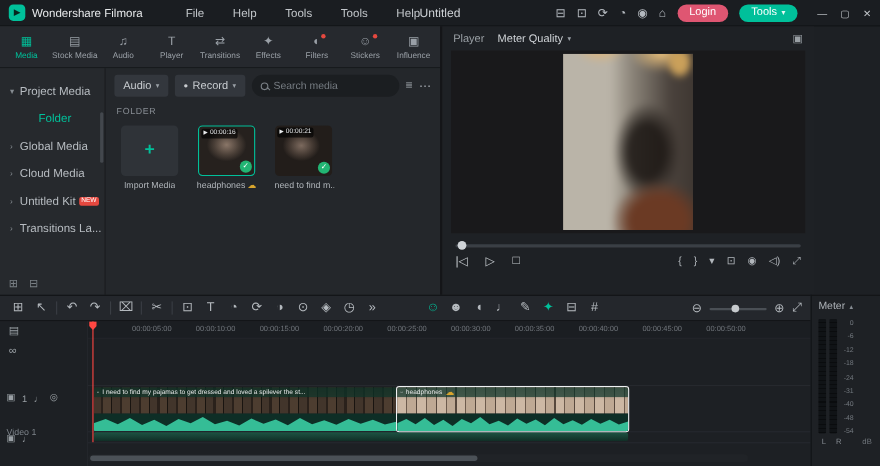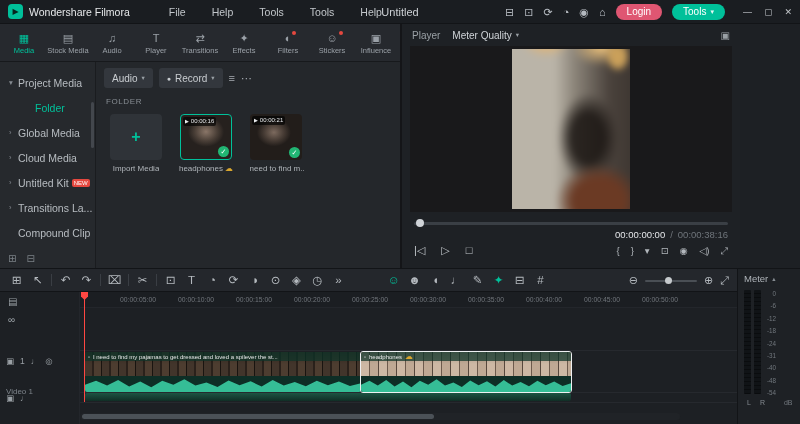--- a/index.html
+++ b/index.html
@@ -302,45 +302,44 @@
               <span>Untitled Kit</span>
               <span class="badge">NEW</span>
             </div>
 
             <div class="side-item">
               <span class="chev">›</span>
               <span>Transitions La...</span>
 
             </div>
 
-            <div class="side-item">
-              <span class="chev"></span>
-              <span>Compound Clip</span>
-
-            </div>
           </div>
         <div class="side-foot">
 
         <span>⊞</span>
             <span>⊟</span>
           </div>
         <div class="side-scroll"></div>
       </aside>
 
       <div class="media-pane">
         <div class="media-toolbar">
           <button class="mbtn">
             <span>Audio</span>
             <span class="caret">▾</span>
           </button>
           <button class="mbtn">
             <span class="rec-dot">●</span>
             <span>Record</span>
             <span class="caret">▾</span>
           </button>
+          <div class="search">
+            <span class="search-icon"></span>
+            <input placeholder="Search media" style="">
+          </div>
           <span class="mt-icon">≡</span>
           <span class="mt-icon">⋯</span>
         </div>
         <div class="section-label">FOLDER</div>
         <div class="media-grid">
           <div class="tile">
             <div class="thumb import-thumb">
               <span class="plus">+</span>
             </div>
             <div class="tile-label">Import Media</div>
@@ -390,25 +389,20 @@
       <span class="ph-right">▣</span>
     </div>
     <div class="preview">
       <div class="video">
           <div class="vart"></div>
         </div>
     </div>
     <div class="scrub-row">
       <div class="scrub-line"></div>
       <div class="scrub-dot"></div>
-    </div>
-    <div class="time-row">
-      <span class="time-cur">00:00:00:00</span>
-      <span class="time-sep">/</span>
-      <span class="time-total">00:00:38:16</span>
     </div>
     <div class="controls">
       <div class="transport">
 
       <span>|◁</span>
           <span>▷</span>
           <span>□</span>
         </div>
       <div class="pv-tools">
 

